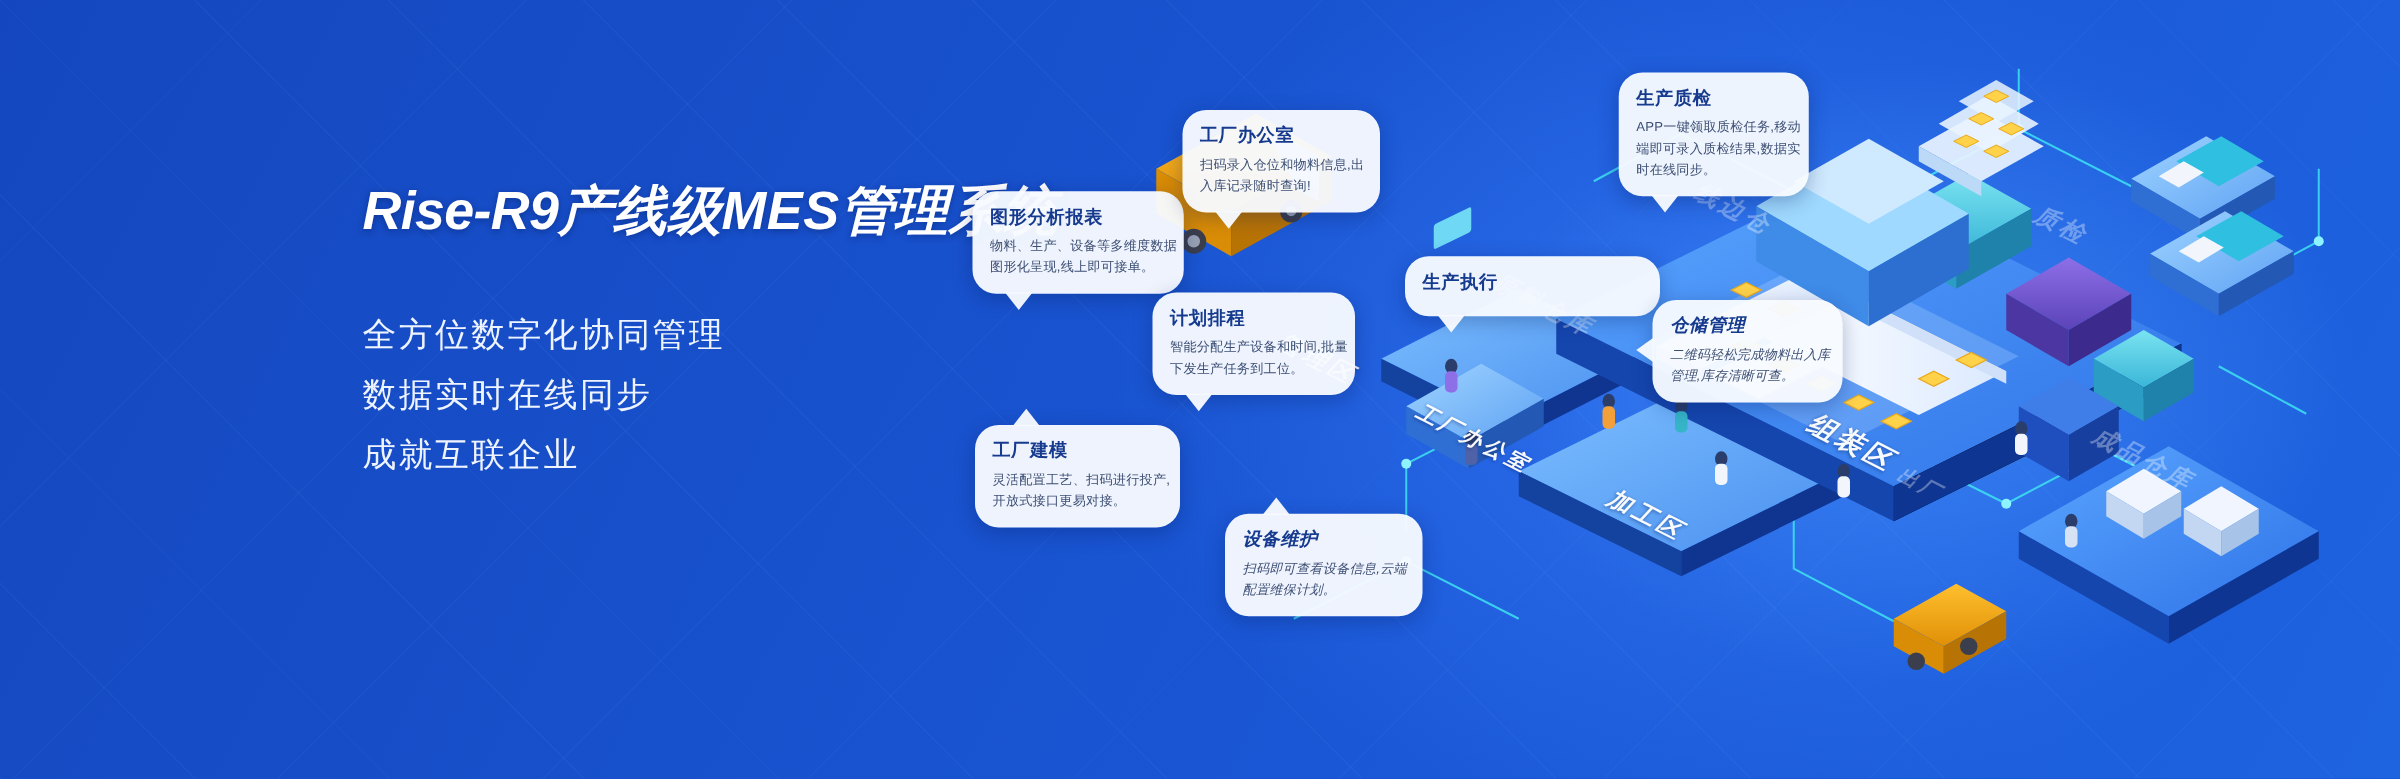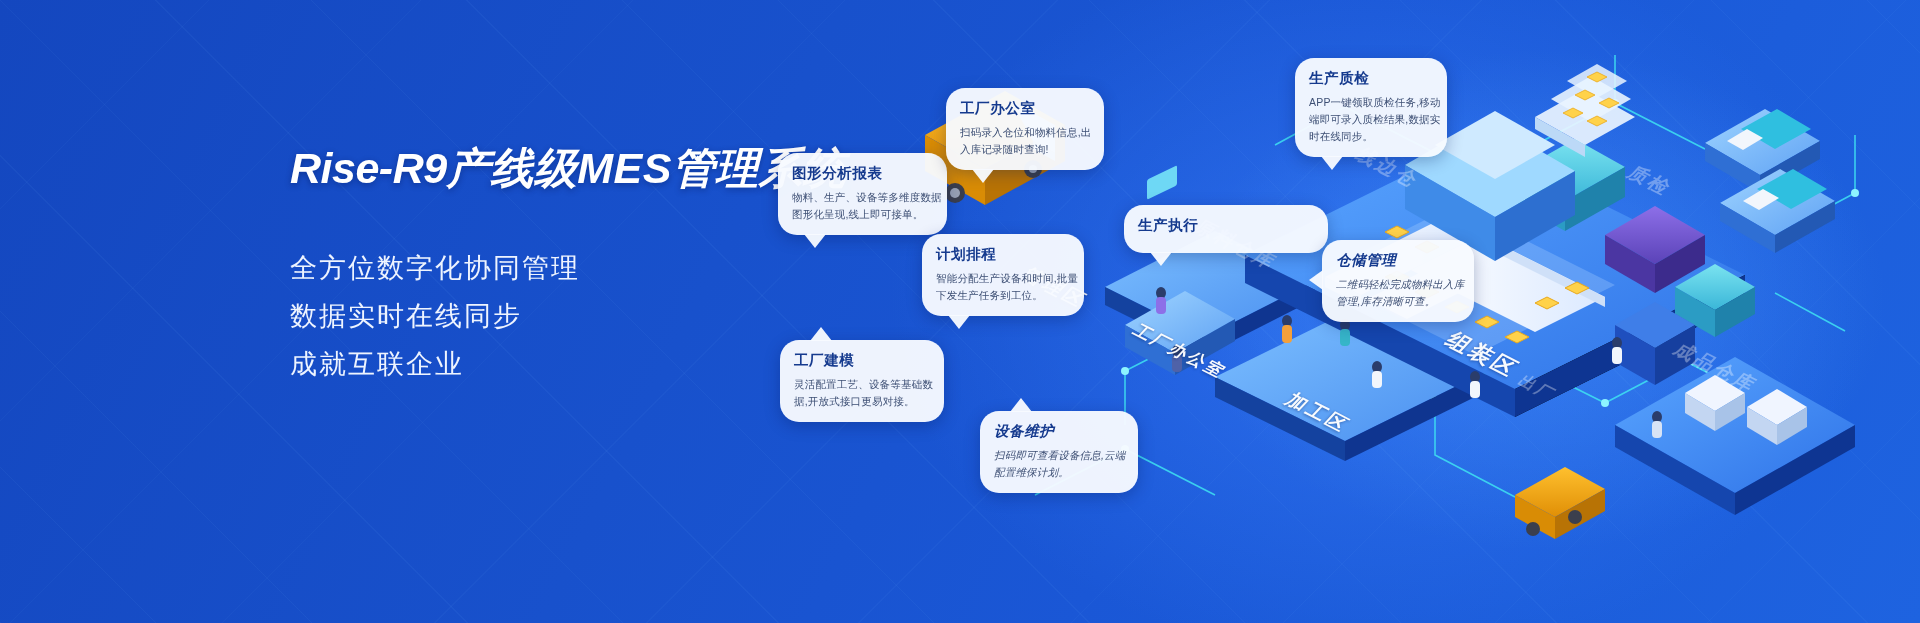--- a/index.html
+++ b/index.html
@@ -377,21 +377,21 @@
   </div>
 
   <div class="callout" style="left:1322px;top:240px;width:152px;font-style:italic;">
     <h4>仓储管理</h4>
     <p>二维码轻松完成物料出入库管理,库存清晰可查。</p>
     <span class="tail left"></span>
   </div>
 
   <div class="callout" style="left:780px;top:340px;width:164px;">
     <h4>工厂建模</h4>
-    <p>灵活配置工艺、设备等基础数据,开放式接口更易对接。</p>
+    <p>灵活配置工艺、扫码进行投产,开放式接口更易对接。</p>
     <span class="tail up"></span>
   </div>
 
   <div class="callout" style="left:980px;top:411px;width:158px;font-style:italic;">
     <h4>设备维护</h4>
     <p>扫码即可查看设备信息,云端配置维保计划。</p>
     <span class="tail up"></span>
   </div>
 
 </div>

